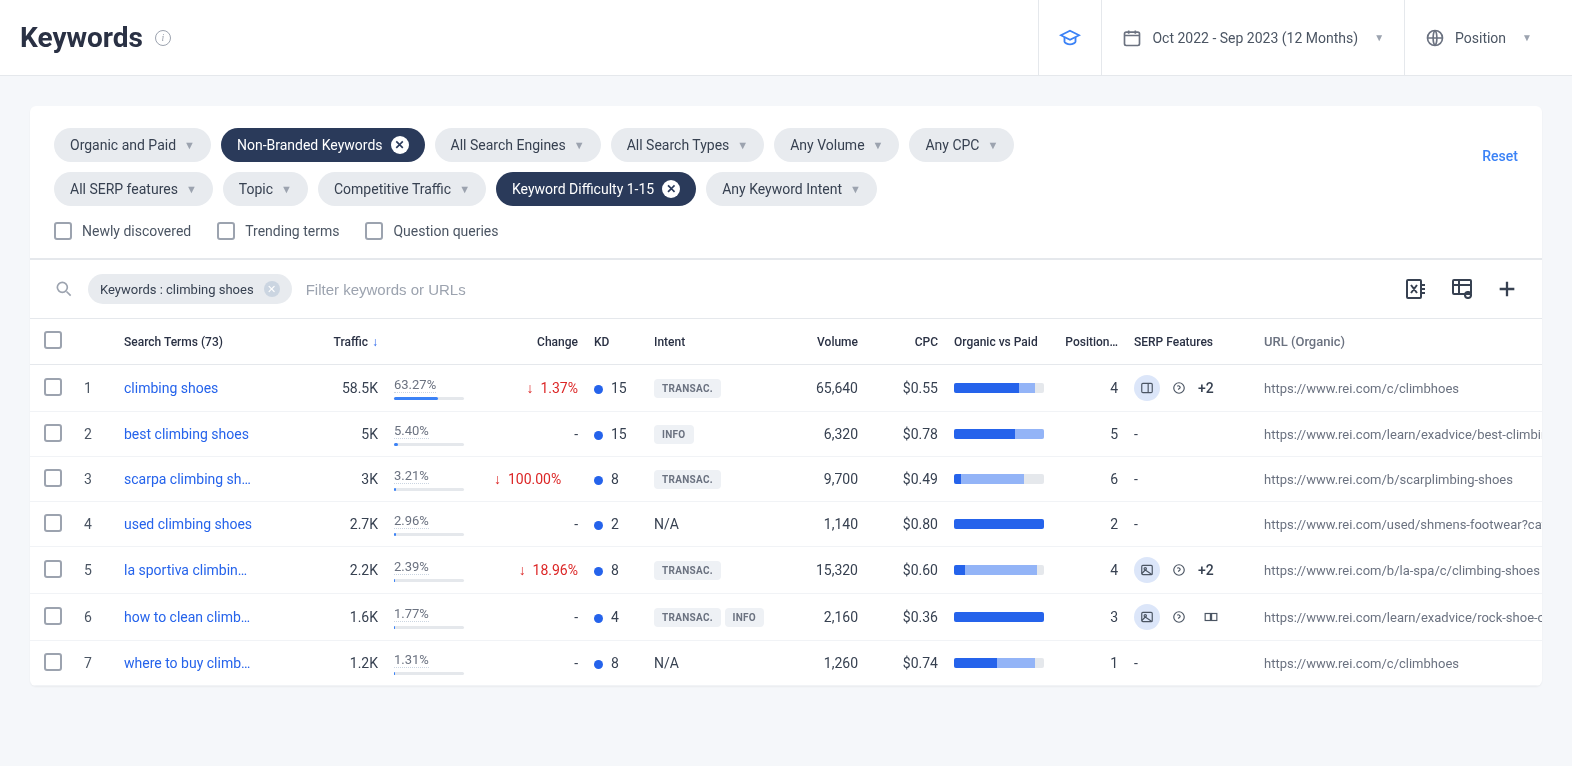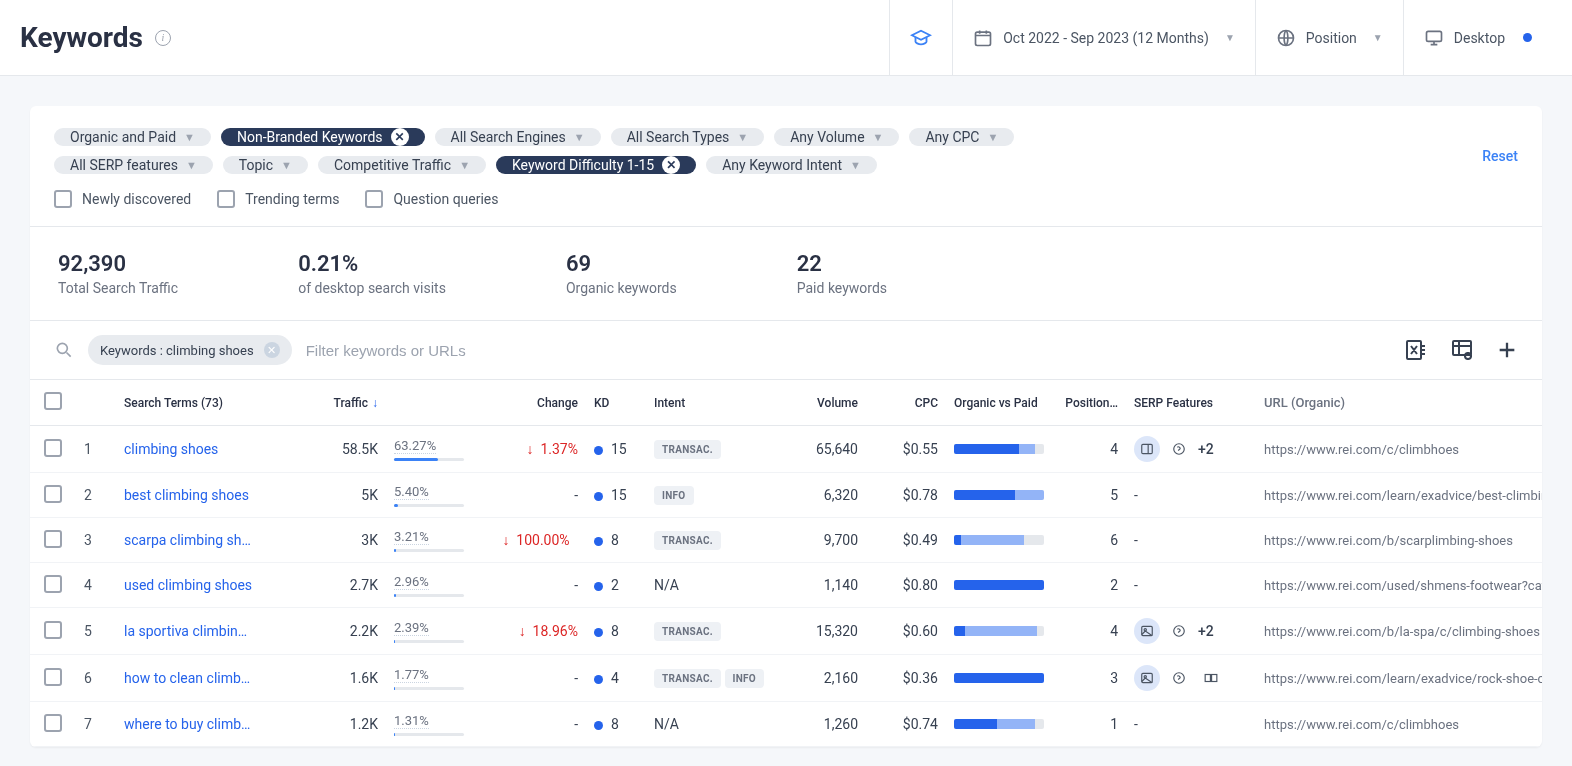--- a/index.html
+++ b/index.html
@@ -11,21 +11,21 @@
 .header-right { display: flex; align-items: center; height: 100%; }
 .header-ctrl { display: flex; align-items: center; gap: 10px; padding: 0 20px; height: 100%; border-left: 1px solid #e5e8ec; color: #4b5563; cursor: pointer; }
 .header-ctrl .chev { margin-left: 6px; }
 .grad-icon { color: #3b82f6; }
 .globe-icon, .desktop-icon, .cal-icon { color: #6b7280; }
 .dot-blue { width: 9px; height: 9px; background: #2563eb; border-radius: 50%; display: inline-block; margin-left: 8px; }
 .main { padding: 30px; }
 .card { background: #fff; border-radius: 6px; box-shadow: 0 1px 2px rgba(0,0,0,.05); overflow: hidden; }
 .filters { padding: 22px 24px 10px; display: flex; justify-content: space-between; align-items: flex-start; }
 .pill-row { display: flex; flex-wrap: wrap; gap: 10px; max-width: 980px; }
-.pill { background: #e8ebef; border-radius: 999px; padding: 0 16px; display: inline-flex; align-items: center; gap: 8px; font-size: 14px; color: #374151; cursor: pointer; }
+.pill { background: #e8ebef; border-radius: 999px; padding: 8px 16px; display: inline-flex; align-items: center; gap: 8px; font-size: 14px; color: #374151; cursor: pointer; }
 .pill.active { background: #2a3a5a; color: #fff; }
 .pill .chev { color: #9ca3af; font-size: 11px; }
 .pill .xclose { width: 18px; height: 18px; border-radius: 50%; background: #fff; color: #2a3a5a; display: inline-flex; align-items: center; justify-content: center; font-size: 12px; font-weight: 700; }
 .filter-actions { display: flex; align-items: center; gap: 14px; margin-top: 20px; }
 .reset-link { color: #3b82f6; font-weight: 500; cursor: pointer; }
 .apply-btn { background: #cbd5e1; color: #fff; border-radius: 999px; padding: 11px 22px; font-weight: 600; font-size: 15px; cursor: pointer; border:none; }
 .checks { padding: 6px 24px 18px; display: flex; gap: 26px; }
 .check { display: flex; align-items: center; gap: 10px; color: #4b5563; cursor: pointer; }
 .checkbox { width: 18px; height: 18px; border: 2px solid #9ca3af; border-radius: 3px; display: inline-block; }
 .divider { border-top: 1px solid #e5e8ec; }
@@ -101,28 +101,20 @@
       <span class="chev">▼</span>
     </div>
     <div class="header-ctrl">
       <svg class="globe-icon" width="20" height="20" viewBox="0 0 24 24" fill="none" stroke="currentColor" stroke-width="2">
           <circle cx="12" cy="12" r="9"></circle>
           <path d="M3 12h18M12 3c3 3 3 15 0 18M12 3c-3 3-3 15 0 18"></path>
         </svg>
       <span>Position</span>
       <span class="chev">▼</span>
     </div>
-    <div class="header-ctrl">
-      <svg class="desktop-icon" width="20" height="20" viewBox="0 0 24 24" fill="none" stroke="currentColor" stroke-width="2">
-          <rect x="3" y="4" width="18" height="12" rx="2"></rect>
-          <path d="M8 20h8M12 16v4"></path>
-        </svg>
-      <span>Desktop</span>
-      <span class="dot-blue"></span>
-    </div>
   </div>
 </div>
 
 <div class="main">
   <div class="card">
     <div class="filters">
       <div class="pill-row" id="pill-row">
           <span class="pill">
             <span>Organic and Paid</span>
             <span class="chev">▼</span>
@@ -180,38 +172,20 @@
         <div class="check">
           <span class="checkbox"></span>
           <span>Trending terms</span>
         </div>
         <div class="check">
           <span class="checkbox"></span>
           <span>Question queries</span>
         </div>
       </div>
     <div class="divider"></div>
-    <div class="metrics" id="metrics">
-        <div>
-          <div class="metric-val">92,390</div>
-          <div class="metric-lbl">Total Search Traffic</div>
-        </div>
-        <div>
-          <div class="metric-val">0.21%</div>
-          <div class="metric-lbl">of desktop search visits</div>
-        </div>
-        <div>
-          <div class="metric-val">69</div>
-          <div class="metric-lbl">Organic keywords</div>
-        </div>
-        <div>
-          <div class="metric-val">22</div>
-          <div class="metric-lbl">Paid keywords</div>
-        </div>
-      </div>
     <div class="tbl-toolbar">
       <div class="tbl-left">
         <svg class="search-ico" width="20" height="20" viewBox="0 0 24 24" fill="none" stroke="currentColor" stroke-width="2">
             <circle cx="10" cy="10" r="6"></circle>
             <path d="M20 20l-5-5"></path>
           </svg>
         <span class="kw-chip">
           <span>Keywords : climbing shoes</span>
           <span class="chip-x">✕</span>
         </span>
@@ -316,21 +290,21 @@
             <td class="col-url url-cell">https://www.rei.com/learn/exadvice/best-climbing-shoes.h</td>
           </tr>
           <tr>
             <td class="col-check"><span class="checkbox"></span></td>
             <td class="col-idx">3</td>
             <td class="col-term"><span class="term-link">scarpa climbing sh…</span></td>
             <td class="col-traffic">3K</td>
             <td class="col-trafficpct"><span class="pct-val">3.21%</span><div class="pct-bar">
                 <div class="pct-bar-fill" style="width:3%"></div>
               </div></td>
-            <td class="col-change" style="text-align:center"><span class="change-down">↓&nbsp;&nbsp;100.00%</span></td>
+            <td class="col-change" style="text-align:left"><span class="change-down">↓&nbsp;&nbsp;100.00%</span></td>
             <td class="col-kd"><span class="kd-dot"></span>8</td>
             <td class="col-intent"><span class="intent-badge">TRANSAC.</span></td>
             <td class="col-volume">9,700</td>
             <td class="col-cpc">$0.49</td>
             <td class="col-orgpaid">
               <div class="org-bar">
                 <div class="seg1" style="width:8%"></div>
                 <div class="seg2" style="width:70%"></div>
               </div>
             </td>

